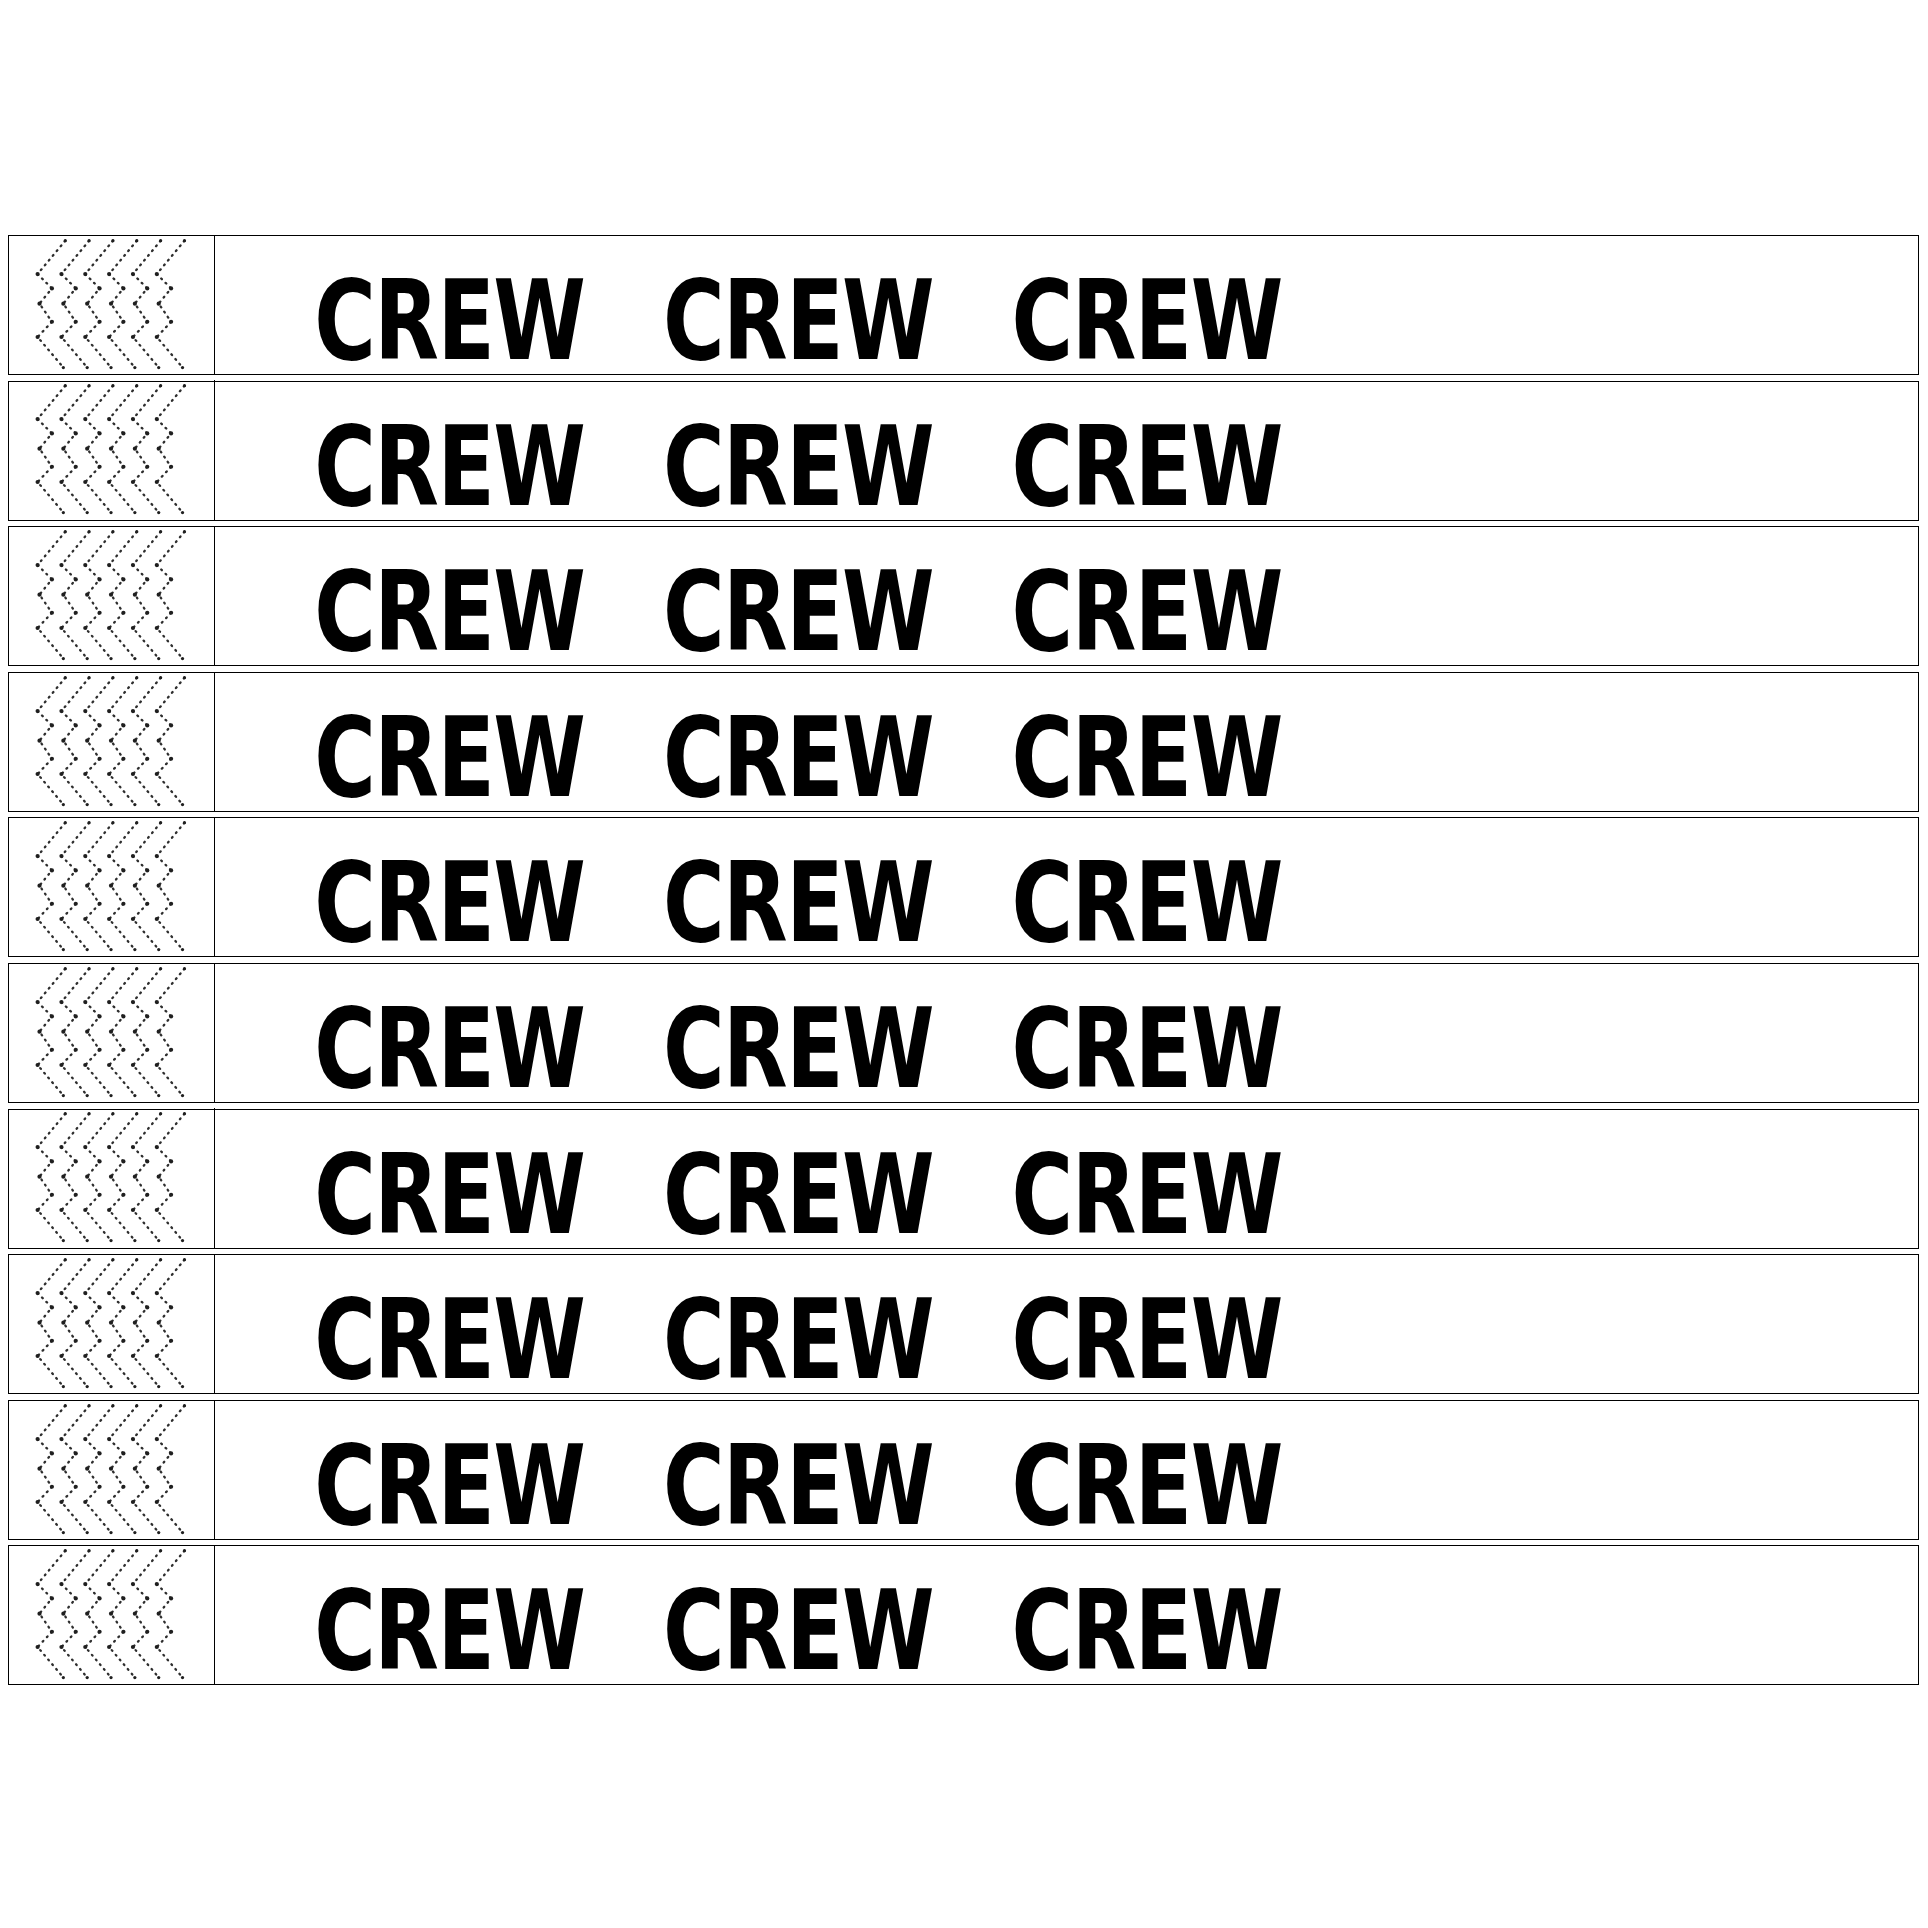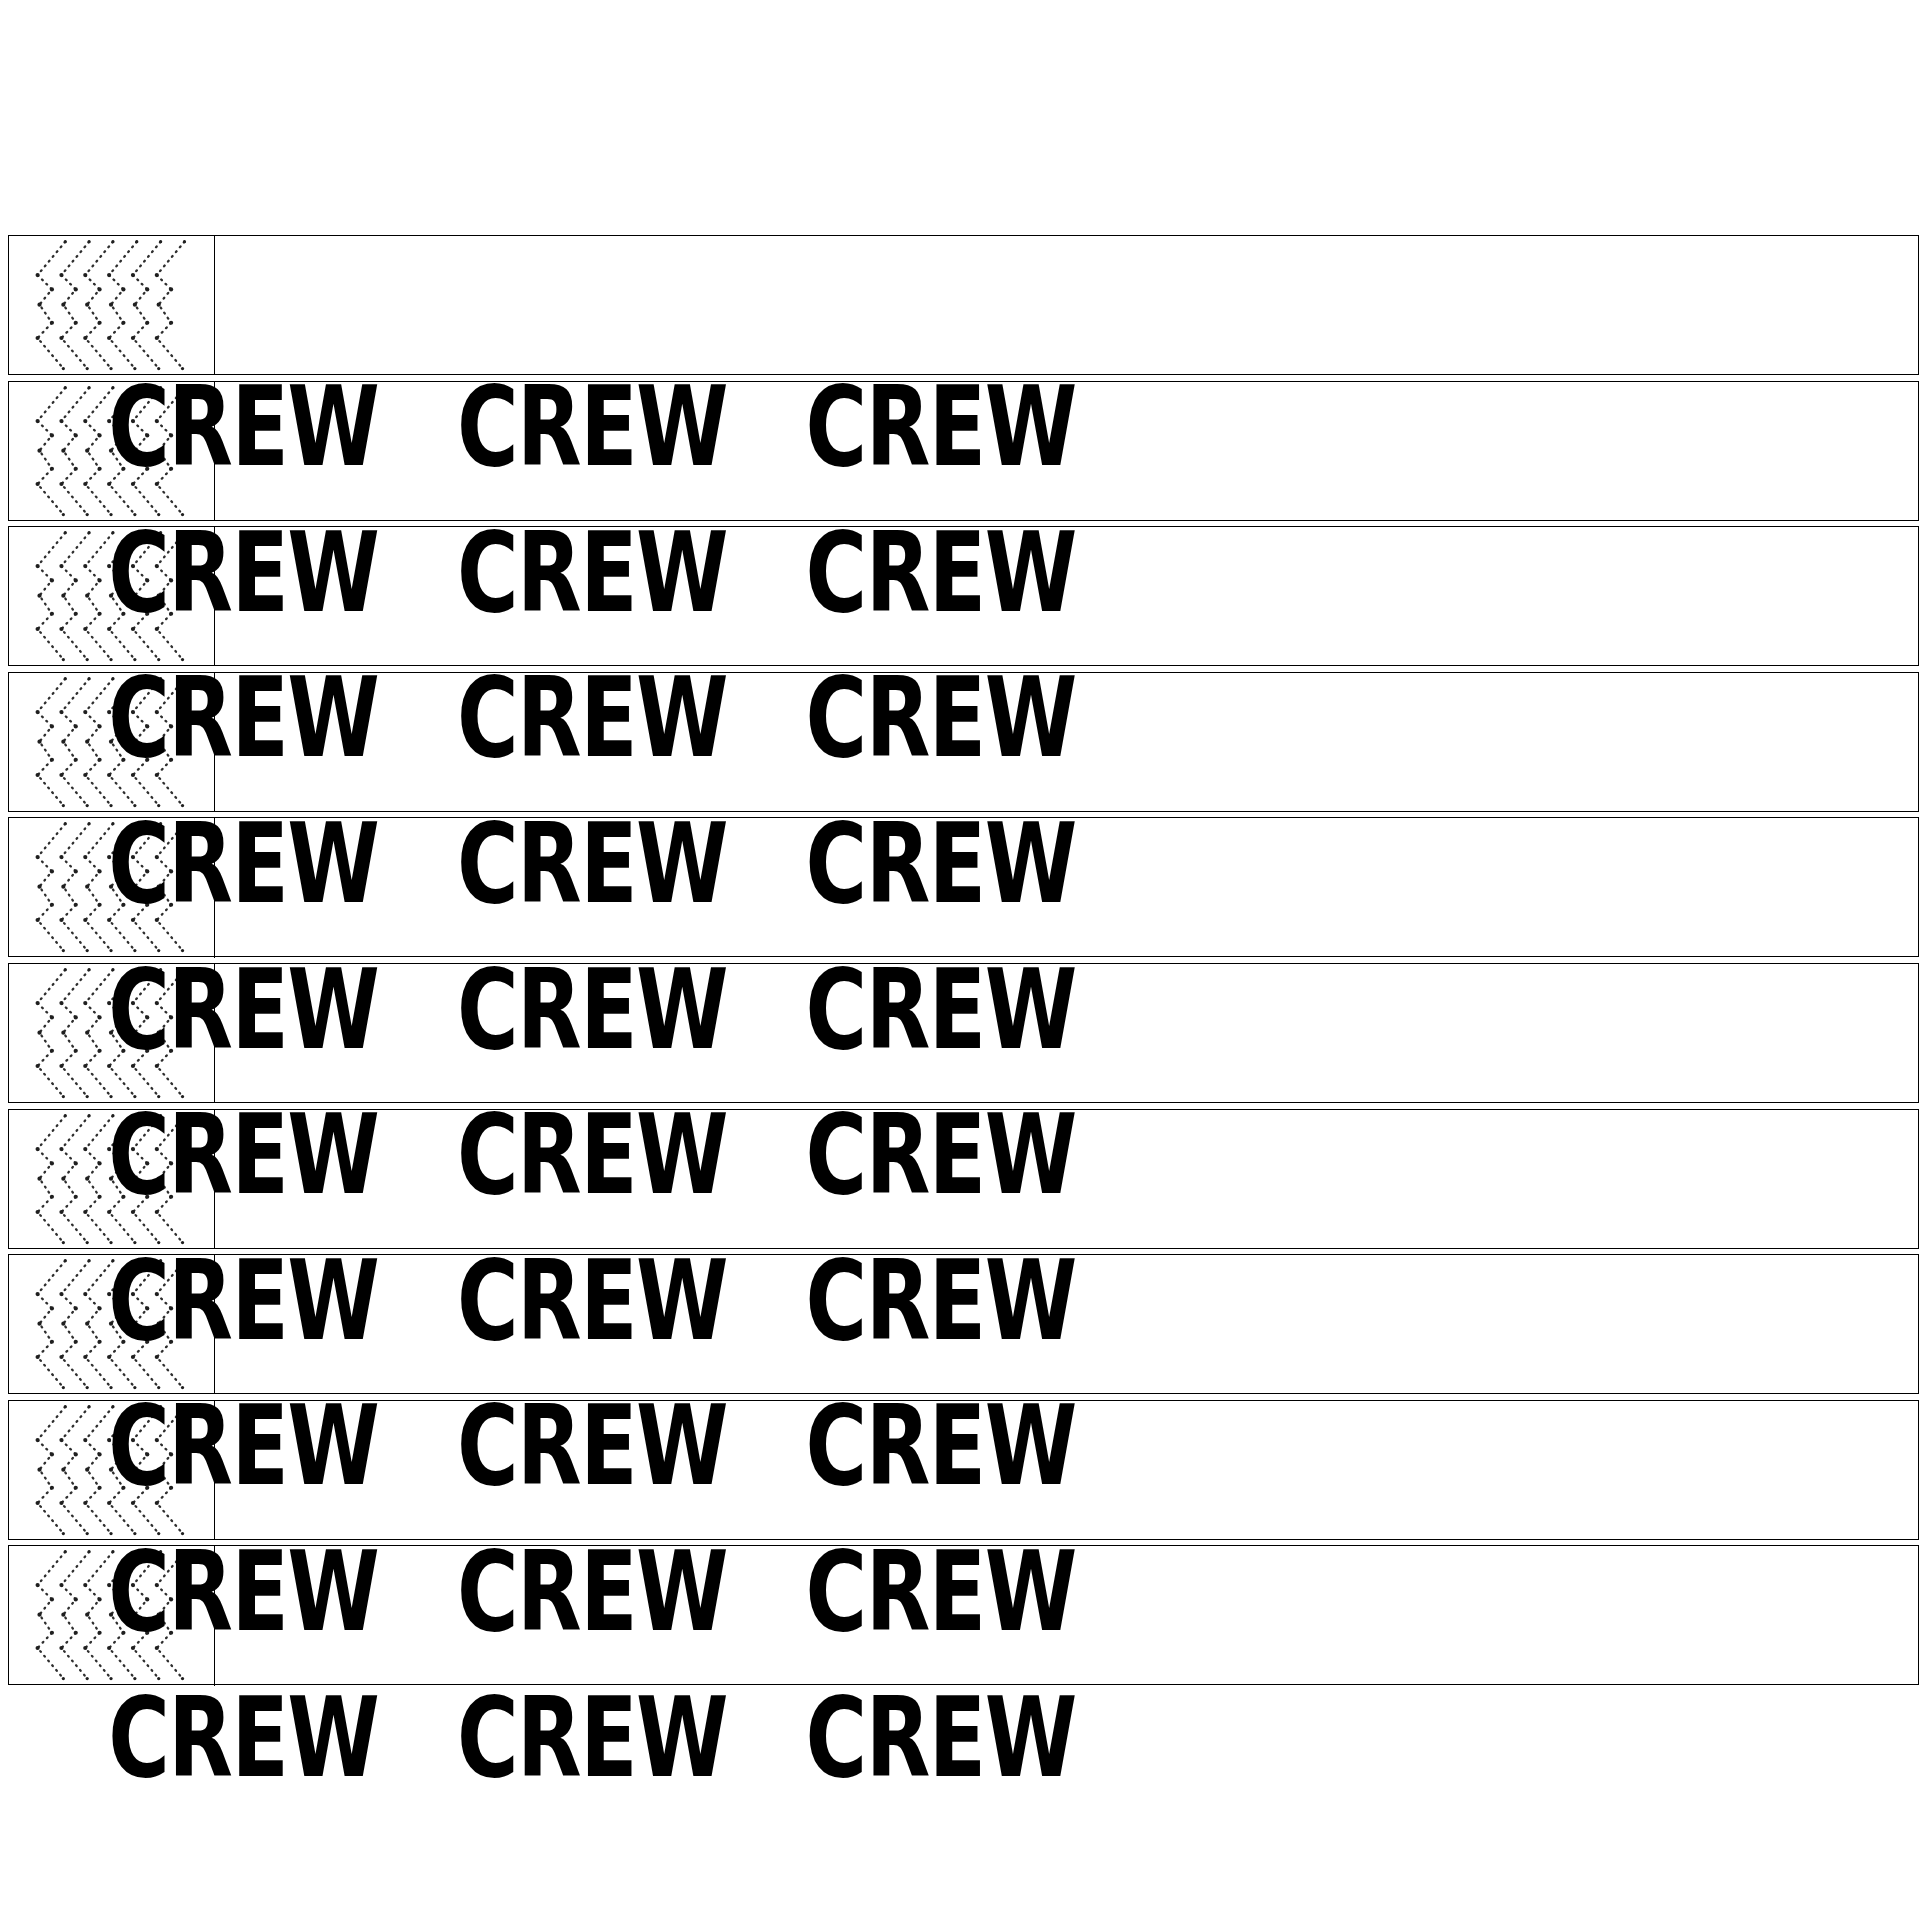--- a/index.html
+++ b/index.html
@@ -22,22 +22,21 @@
     display: flex;
     flex-direction: column;
     gap: 5.6px;
   }
   .band {
     box-sizing: border-box;
     height: 140px;
     border: 1.9px solid #000000;
     background: #ffffff;
     display: flex;
-    align-items: flex-start;
-    flex-direction: column;
+    align-items: flex-end;
   }
   .stub {
     box-sizing: border-box;
     width: 206px;
     flex: none;
     border-right: 1.9px solid #000000;
     overflow: hidden;
   }
   .stub-svg {
     display: block;

